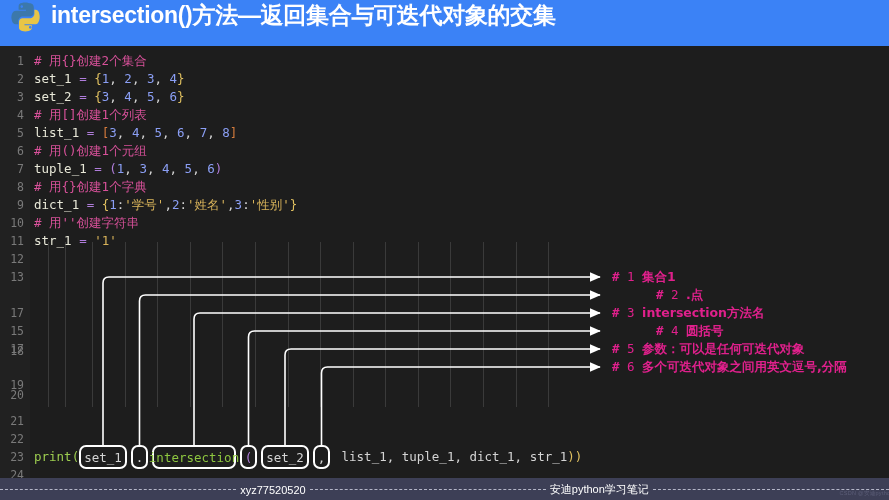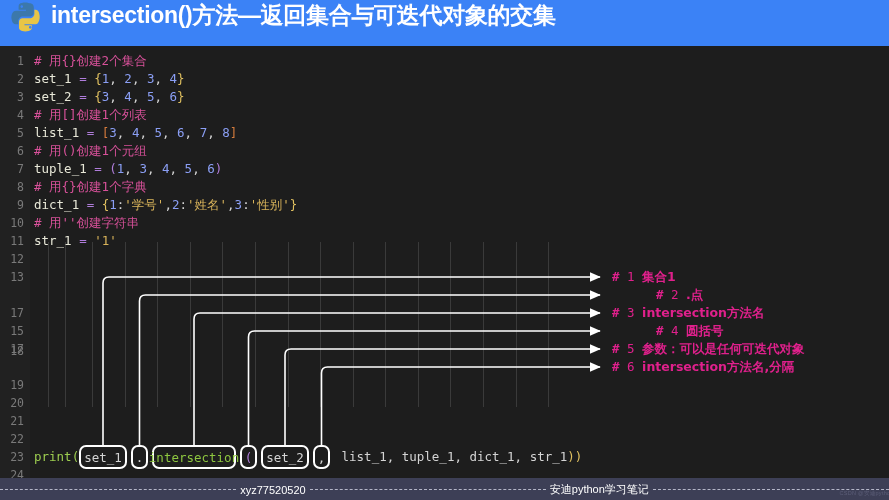--- a/index.html
+++ b/index.html
@@ -183,21 +183,21 @@
         <div class="ln" style="top: 150px;"><span class="lnum">9</span><span class="ltxt"><span class="t-name">dict_1</span><span class="t-plain"> </span><span class="t-op">=</span><span class="t-plain"> </span><span class="t-brace">{</span><span class="t-num">1</span><span class="t-plain">:</span><span class="t-str">'学号'</span><span class="t-plain">,</span><span class="t-num">2</span><span class="t-plain">:</span><span class="t-str">'姓名'</span><span class="t-plain">,</span><span class="t-num">3</span><span class="t-plain">:</span><span class="t-str">'性别'</span><span class="t-brace">}</span></span></div>
         <div class="ln" style="top: 168px;"><span class="lnum">10</span><span class="ltxt"><span class="t-com"># 用''创建字符串</span></span></div>
         <div class="ln" style="top: 186px;"><span class="lnum">11</span><span class="ltxt"><span class="t-name">str_1</span><span class="t-plain"> </span><span class="t-op">=</span><span class="t-plain"> </span><span class="t-str">'1'</span></span></div>
         <div class="ln" style="top: 204px; padding-left: 36px;"><span class="lnum">12</span><span class="ltxt"></span></div>
         <div class="ln" style="top: 222px;"><span class="lnum">13</span><span class="ltxt"></span></div>
         <div class="ln" style="top: 258px;"><span class="lnum">17</span><span class="ltxt"></span></div>
         <div class="ln" style="top: 276px;"><span class="lnum">15</span><span class="ltxt"></span></div>
         <div class="ln" style="top: 294px;"><span class="lnum">17</span><span class="ltxt"></span></div>
         <div class="ln" style="top: 296px;"><span class="lnum">18</span><span class="ltxt"></span></div>
         <div class="ln" style="top: 330px;"><span class="lnum">19</span><span class="ltxt"></span></div>
-        <div class="ln" style="top: 348px;"><span class="lnum">20</span><span class="ltxt"></span></div>
+        <div class="ln" style="top: 340px;"><span class="lnum">20</span><span class="ltxt"></span></div>
         <div class="ln" style="top: 366px;"><span class="lnum">21</span><span class="ltxt"></span></div>
         <div class="ln" style="top: 384px;"><span class="lnum">22</span><span class="ltxt"></span></div>
         <div class="ln" style="top: 402px;"><span class="lnum">23</span><span class="ltxt"></span></div>
         <div class="ln" style="top: 420px;"><span class="lnum">24</span><span class="ltxt"></span></div>
       </div>
 
     <svg class="connectors" id="connector-svg" viewBox="0 0 889 432" preserveAspectRatio="none">
       <defs>
         <marker id="arrowhead" markerWidth="7" markerHeight="6" refX="6.5" refY="3" orient="auto">
           <polygon points="0 0, 7 3, 0 6" fill="#ffffff"></polygon>
@@ -222,21 +222,21 @@
         <div class="cbox" style="left: 261px; top: 399px; width: 48px;">set_2</div>
         <div class="cbox" style="left: 313px; top: 399px; width: 17px;">,</div>
         <span style="position: absolute; left: 334px; top: 402px; height: 18px; line-height: 18px; white-space: pre; font-family: &quot;DejaVu Sans Mono&quot;, &quot;Liberation Mono&quot;, monospace; font-size: 12.5px; color: rgb(212, 212, 212);"><span> list_1, tuple_1, dict_1, str_1</span><span style="color: rgb(224, 192, 96);">))</span></span>
       </div>
     <div id="anno-layer">
         <div class="anno" style="left: 612px; top: 222px;"><span class="hash">#</span><span class="idx"> 1 </span><span class="txt anno-cn">集合1</span></div>
         <div class="anno" style="left: 612px; top: 240px; margin-left: 44px;"><span class="hash">#</span><span class="idx"> 2 </span><span class="txt anno-cn">.点</span></div>
         <div class="anno" style="left: 612px; top: 258px;"><span class="hash">#</span><span class="idx"> 3 </span><span class="txt anno-cn">intersection方法名</span></div>
         <div class="anno" style="left: 612px; top: 276px; margin-left: 44px;"><span class="hash">#</span><span class="idx"> 4 </span><span class="txt anno-cn">圆括号</span></div>
         <div class="anno" style="left: 612px; top: 294px;"><span class="hash">#</span><span class="idx"> 5 </span><span class="txt anno-cn">参数：可以是任何可迭代对象</span></div>
-        <div class="anno" style="left: 612px; top: 312px;"><span class="hash">#</span><span class="idx"> 6 </span><span class="txt anno-cn">intersection方法名,分隔</span></div>
+        <div class="anno" style="left: 612px; top: 312px;"><span class="hash">#</span><span class="idx"> 6 </span><span class="txt anno-cn">多个可迭代对象之间用英文逗号,分隔</span></div>
       </div>
   </div>
 
   <div class="footer">
     <div class="dashrow">
       <div class="dashline"></div>
       <div class="foot-label">xyz77520520</div>
       <div class="dashline"></div>
       <div class="foot-label">安迪python学习笔记</div>
       <div class="dashline"></div>

